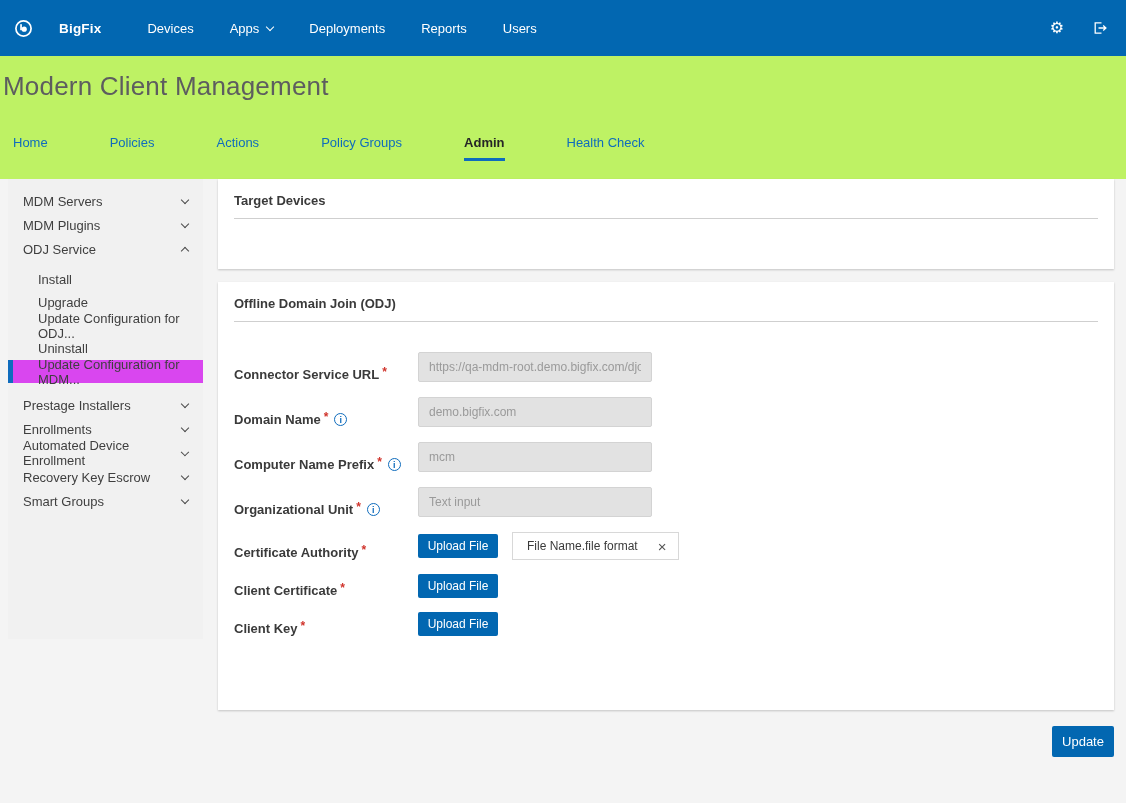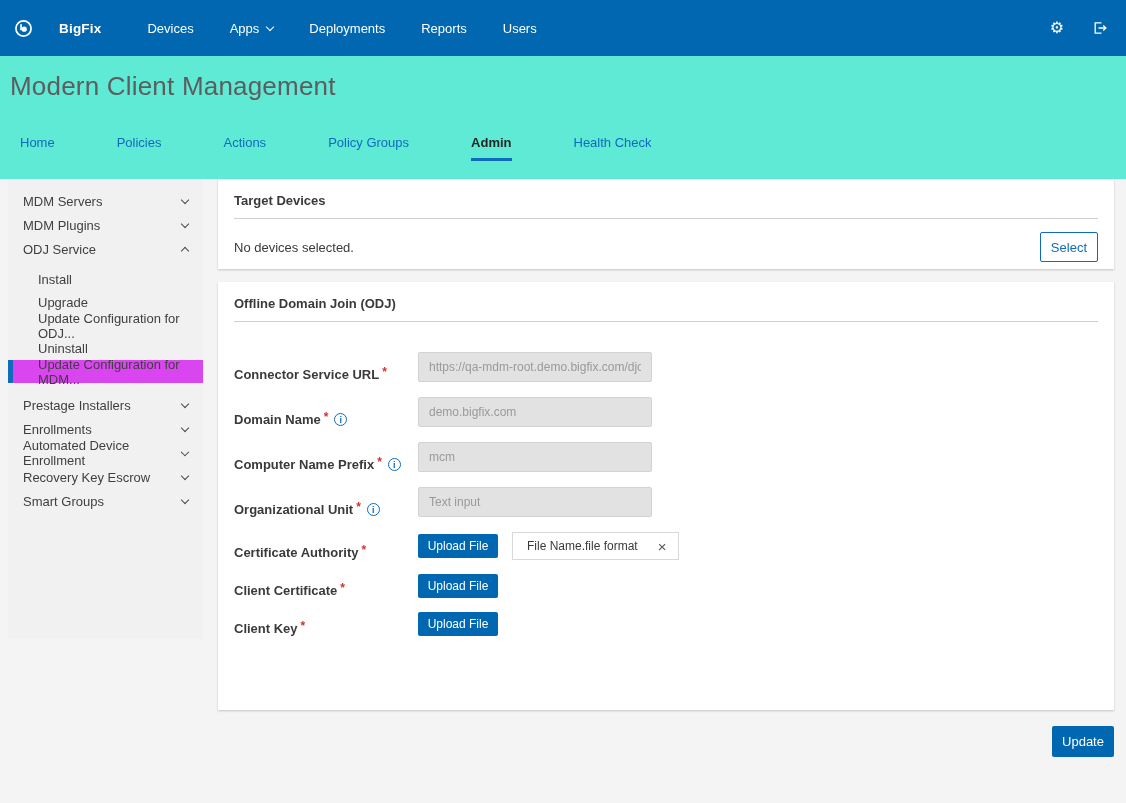--- a/index.html
+++ b/index.html
@@ -19,21 +19,21 @@
   .brand{font-weight:700;font-size:13.5px;letter-spacing:.2px}
   .nav-items{display:flex;gap:36px;margin-left:46px;font-size:13px}
   .nav-item{display:flex;align-items:center;gap:8px;cursor:pointer}
   .nav-right{margin-left:auto;display:flex;align-items:center;gap:28px}
   .gear{font-size:16px;line-height:1;cursor:pointer}
   .chev{width:6px;height:6px;border-right:1.5px solid #4a4a4a;border-bottom:1.5px solid #4a4a4a;
     display:inline-block;transform:rotate(45deg);margin-top:-3px}
   .chev.white{border-color:#fff}
   .chev.up{transform:rotate(225deg);margin-top:3px}
   
-  .page-head{background:#5eead4;height:123px;padding:15px 10px 0 10px}
+  .page-head{background:#bef264;height:123px;padding:15px 10px 0 3px}
   .page-title{margin:0;font-size:26px;font-weight:400;color:#5d5d5f;letter-spacing:.2px}
   .tabs{display:flex;gap:62px;margin-top:33px;padding-left:10px}
   .tab{font-size:13px;color:var(--link);padding-bottom:8px;cursor:pointer}
   .tab.active{color:#262626;font-weight:700;border-bottom:3px solid var(--link)}
   
   .content{display:flex;padding:0 12px 0 8px}
   .sidebar{width:195px;height:460px;background:var(--side-bg);padding-top:10px;flex-shrink:0}
   .side-item{display:flex;align-items:center;justify-content:space-between;
     height:24px;padding:0 15px;font-size:13px;color:#3f3f3f;cursor:pointer}
   .side-children{margin:7px 0 10px 0}
@@ -158,24 +158,20 @@
           <span>Smart Groups</span>
           <span class="chev"></span>
         </div>
       </aside>
 
     <main class="main">
 
       <div class="card card-target">
         <div class="card-title">Target Devices</div>
         <hr>
-        <div class="td-row">
-          <span class="td-empty">No devices selected.</span>
-          <button class="btn-outline">Select</button>
-        </div>
       </div>
 
       <div class="card card-odj">
         <div class="card-title">Offline Domain Join (ODJ)</div>
         <hr>
         <div class="fields" id="odj-fields">
             <div class="frow">
               <div class="flabel">
                 <span>Connector Service URL</span>
                 <span class="star">*</span>

